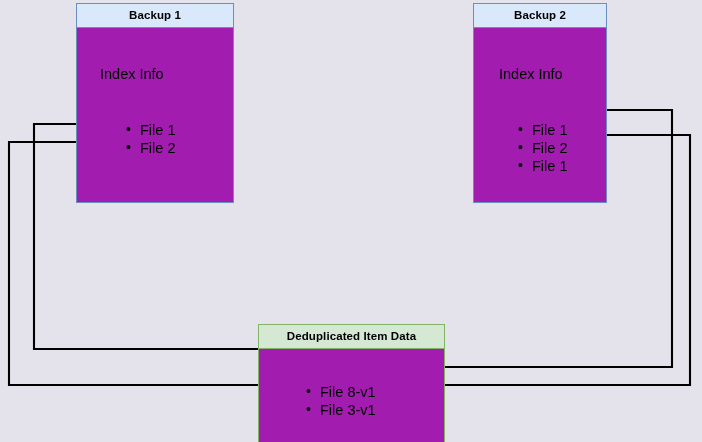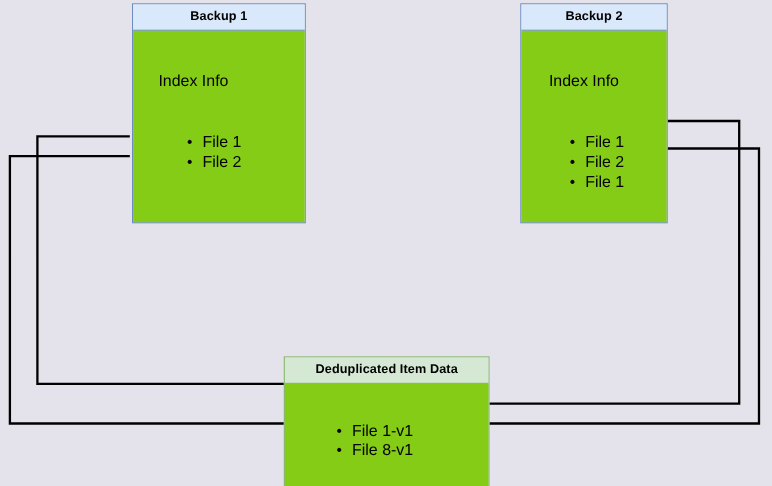--- a/index.html
+++ b/index.html
@@ -47,21 +47,21 @@
     letter-spacing: .1px;
   }
   .node.dedup .node-title {
     background: #d5e8d4;
     border-bottom-color: #82b366;
   }
   .node-body {
     position: relative;
     width: 100%;
     height: calc(100% - 24px);
-    background: #84cc16;
+    background: #a21caf;
   }
   .index-label {
     position: absolute;
     font-size: 14.5px;
     color: #000;
   }
   .file-list {
     position: absolute;
     margin: 0;
     padding: 0;
@@ -78,21 +78,21 @@
   }
   .file-list li::before {
     content: "\2022";
     position: absolute;
     left: 2px;
     top: -1px;
     font-size: 14px;
     line-height: 18px;
   }
   
-  #backup1 { left: 76px;  top: 3px;   width: 158px; height: 200px; margin-left: 44px; }
+  #backup1 { left: 76px;  top: 3px;   width: 158px; height: 200px; }
   #backup2 { left: 473px; top: 3px;   width: 134px; height: 200px; }
   #dedup   { left: 258px; top: 282px; width: 187px; height: 155px; }
 
   #backup1 .index-label { left: 23px; top: 38px; }
   #backup1 .file-list   { left: 47px; top: 93px; }
 
   #backup2 .index-label { left: 25px; top: 38px; }
   #backup2 .file-list   { left: 42px; top: 93px; }
   #dedup .file-list     { left: 45px; top: 34px; }
 </style>
@@ -138,19 +138,19 @@
         <li>File 1</li>
       </ul>
     </div>
   </div>
 
   <div class="node dedup" id="dedup">
     <div class="node-title">Deduplicated Item Data</div>
     <div class="node-body">
 
       <ul class="file-list">
-        <li>File 1-v1</li>
         <li>File 8-v1</li>
+        <li>File 3-v1</li>
       </ul>
     </div>
   </div>
 
 </div>
 
 </body></html>

